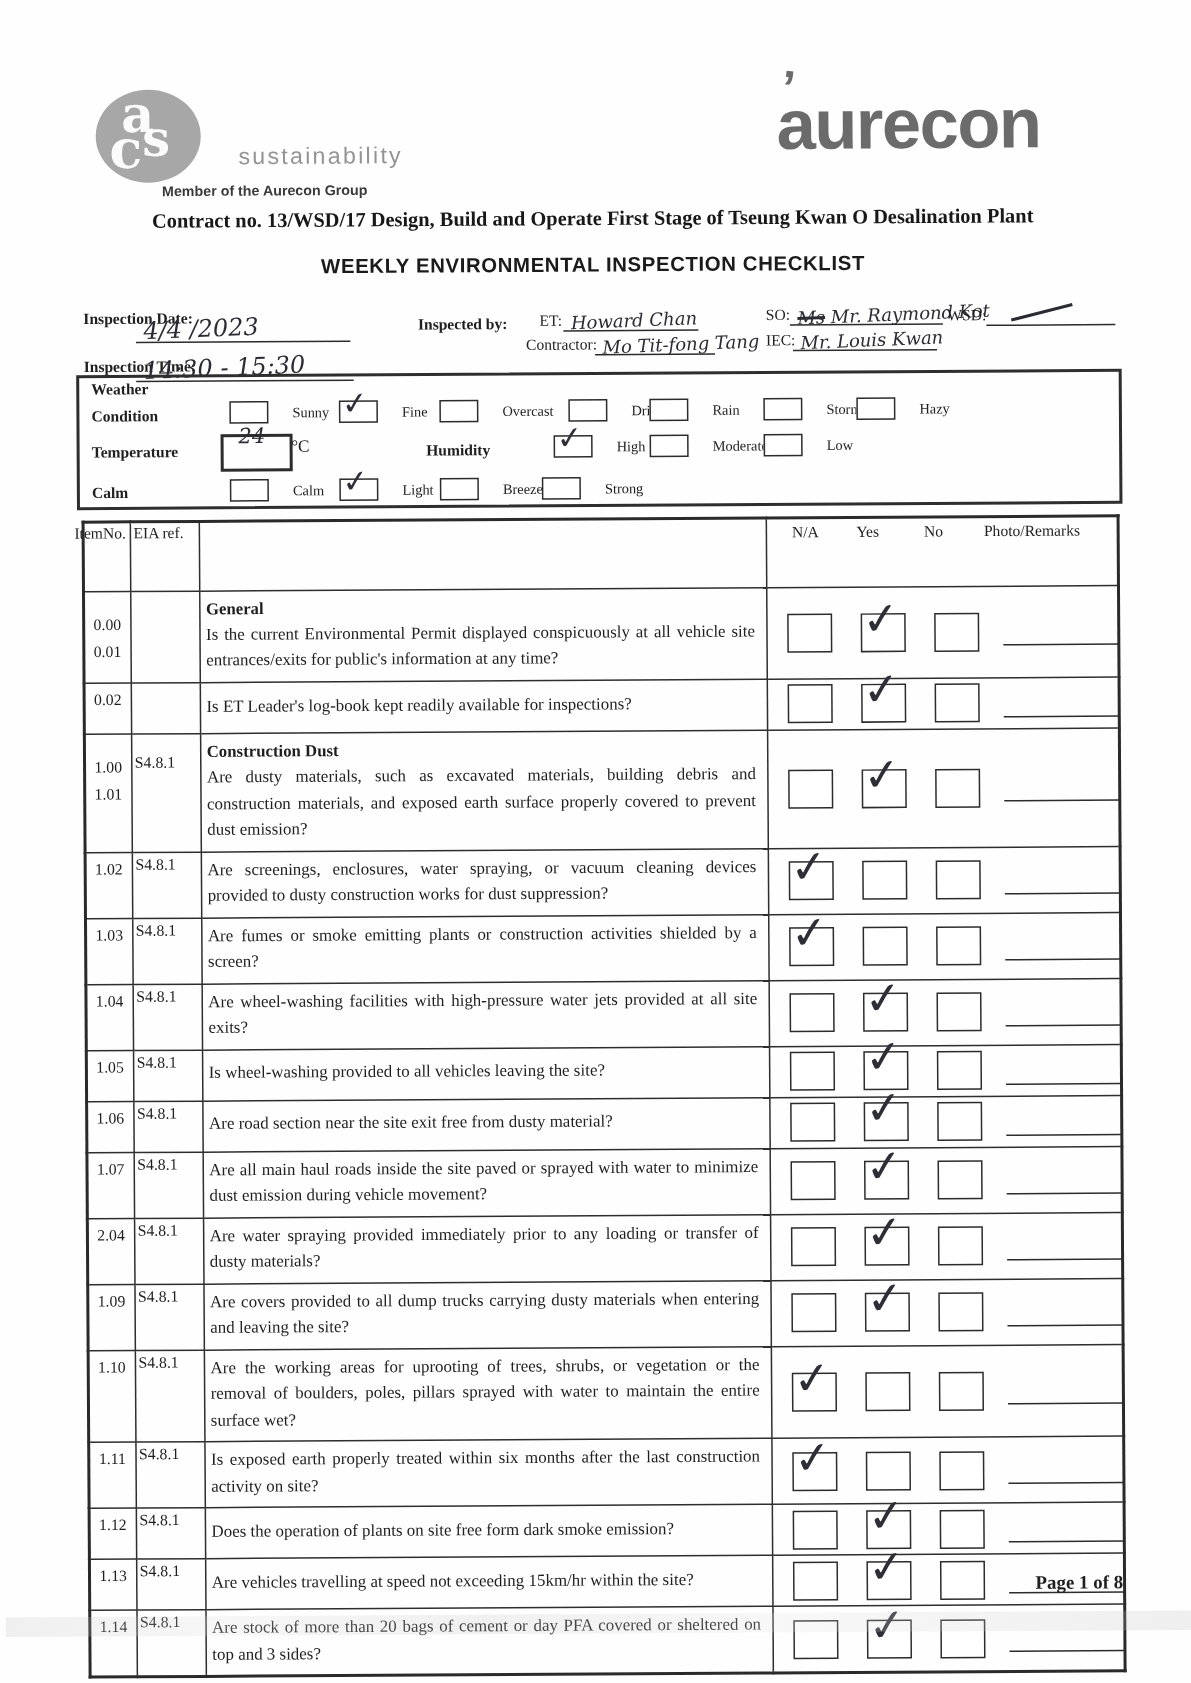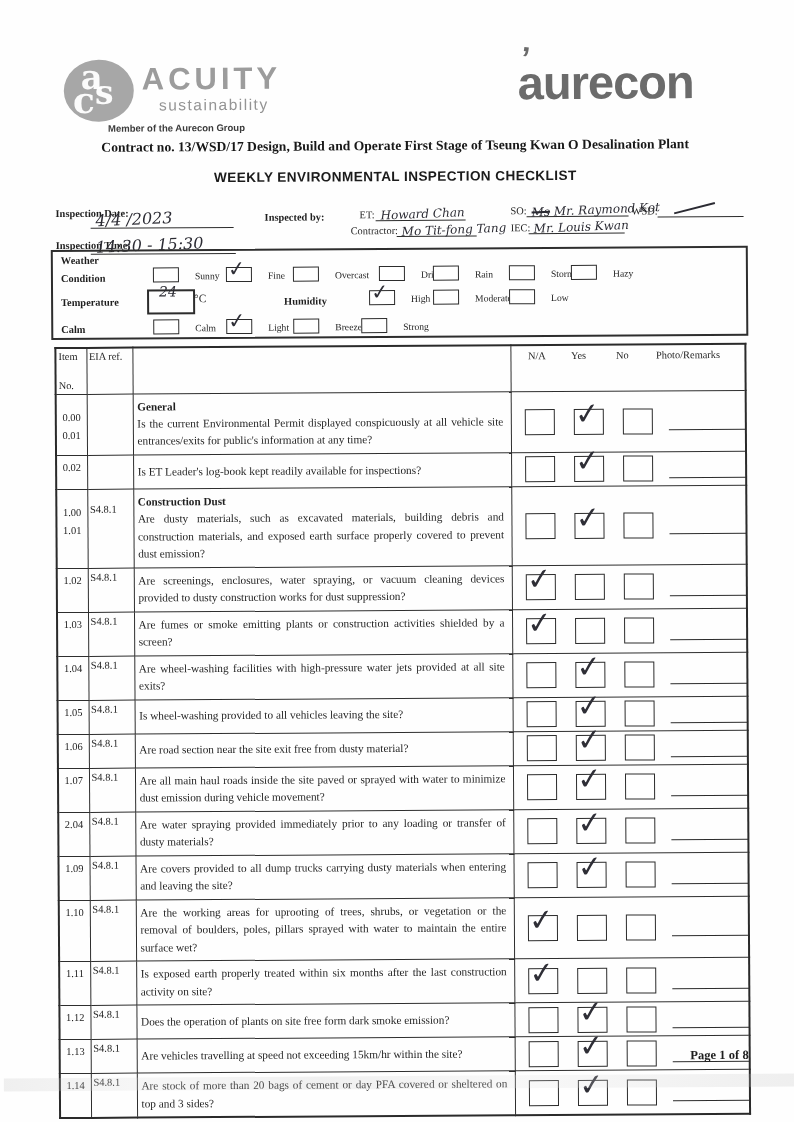--- a/index.html
+++ b/index.html
@@ -59,21 +59,21 @@
   .temp-unit{position:absolute;left:141px;top:41px;font-size:11.5px;}
 
   
   .tablewrap{position:absolute;left:55px;top:345px;width:690px;}
   table{border-collapse:collapse;table-layout:fixed;width:690px;}
   col.ci{width:31px}col.ce{width:46px}col.cq{width:378px}col.ca{width:235px}
   th,td{border:1.6px solid #2e2e2e;box-sizing:border-box;}
   table{border:2.2px solid #2a2a2a;}
   .head-row th{height:46px;font-weight:normal;vertical-align:top;text-align:left;
         font-size:10.4px;padding:2px 2px;}
-  .th-item{display:flex;flex-direction:column;justify-content:space-between;height:40px;}
+  .th-item{display:flex;flex-direction:row;justify-content:flex-end;height:40px;}
   .th-ans{position:relative;}
   .th-ans span{position:absolute;top:4px;font-size:10.4px;}
   .hdr-na{left:17px}.hdr-yes{left:60px}.hdr-no{left:105px}.hdr-rem{left:145px}
   td{height:34px;}
   .c-item{text-align:center;font-size:10.5px;vertical-align:top;padding-top:3px;
         white-space:pre-line;line-height:1.75;}
   .c-eia{font-size:10.5px;vertical-align:top;padding:3px 0 0 2px;}
   .has-section .c-item,.has-section .c-eia{padding-top:14px;}
   .c-q{font-size:11.3px;line-height:1.55;text-align:justify;padding:4px 7px 4px 4px;
         vertical-align:middle;}
@@ -98,42 +98,41 @@
 <body>
 
 <div class="page">
  <div class="sheet">
 
   <div class="acuity-circle">
     <span class="mono-a">a</span>
     <span class="mono-s">s</span>
     <span class="mono-c">c</span>
   </div>
-  <div class="acuity-word">ACUITY</div>
   <div class="acuity-tag">sustainability</div>
   <div class="acuity-member">Member of the Aurecon Group</div>
   <div class="aurecon">
     <span class="aur-accent">’</span>
     <span>aurecon</span>
   </div>
 
   <div class="contract-line">Contract no.  13/WSD/17 Design, Build and Operate First Stage of Tseung Kwan O Desalination Plant</div>
   <div class="doc-title">WEEKLY ENVIRONMENTAL INSPECTION CHECKLIST</div>
 
   <div class="fields">
     <span class="lab b" style="left:57px;top:6px">Inspection Date:</span>
     <span class="uline" style="left:92px;top:2px;width:143px;height:24px">
       <span class="hand hand-lg">4/4 /2023</span>
     </span>
     <span class="lab b" style="left:57px;top:38px">Inspection Time:</span>
     <span class="uline" style="left:92px;top:28px;width:145px;height:24px">
       <span class="hand hand-lg">14:30 - 15:30</span>
     </span>
 
-    <span class="lab b" style="left:266px;top:11px">Inspected by:</span>
+    <span class="lab b" style="left:280px;top:11px">Inspected by:</span>
 
     <span class="lab" style="left:361px;top:9px">ET:</span>
     <span class="uline" style="left:377px;top:-4px;width:90px;height:24px">
       <span class="hand hand-md">Howard Chan</span>
     </span>
     <span class="lab" style="left:352px;top:25px">Contractor:</span>
     <span class="uline" style="left:398px;top:12px;width:80px;height:24px">
       <span class="hand hand-md">Mo Tit-fong Tang</span>
     </span>
 

